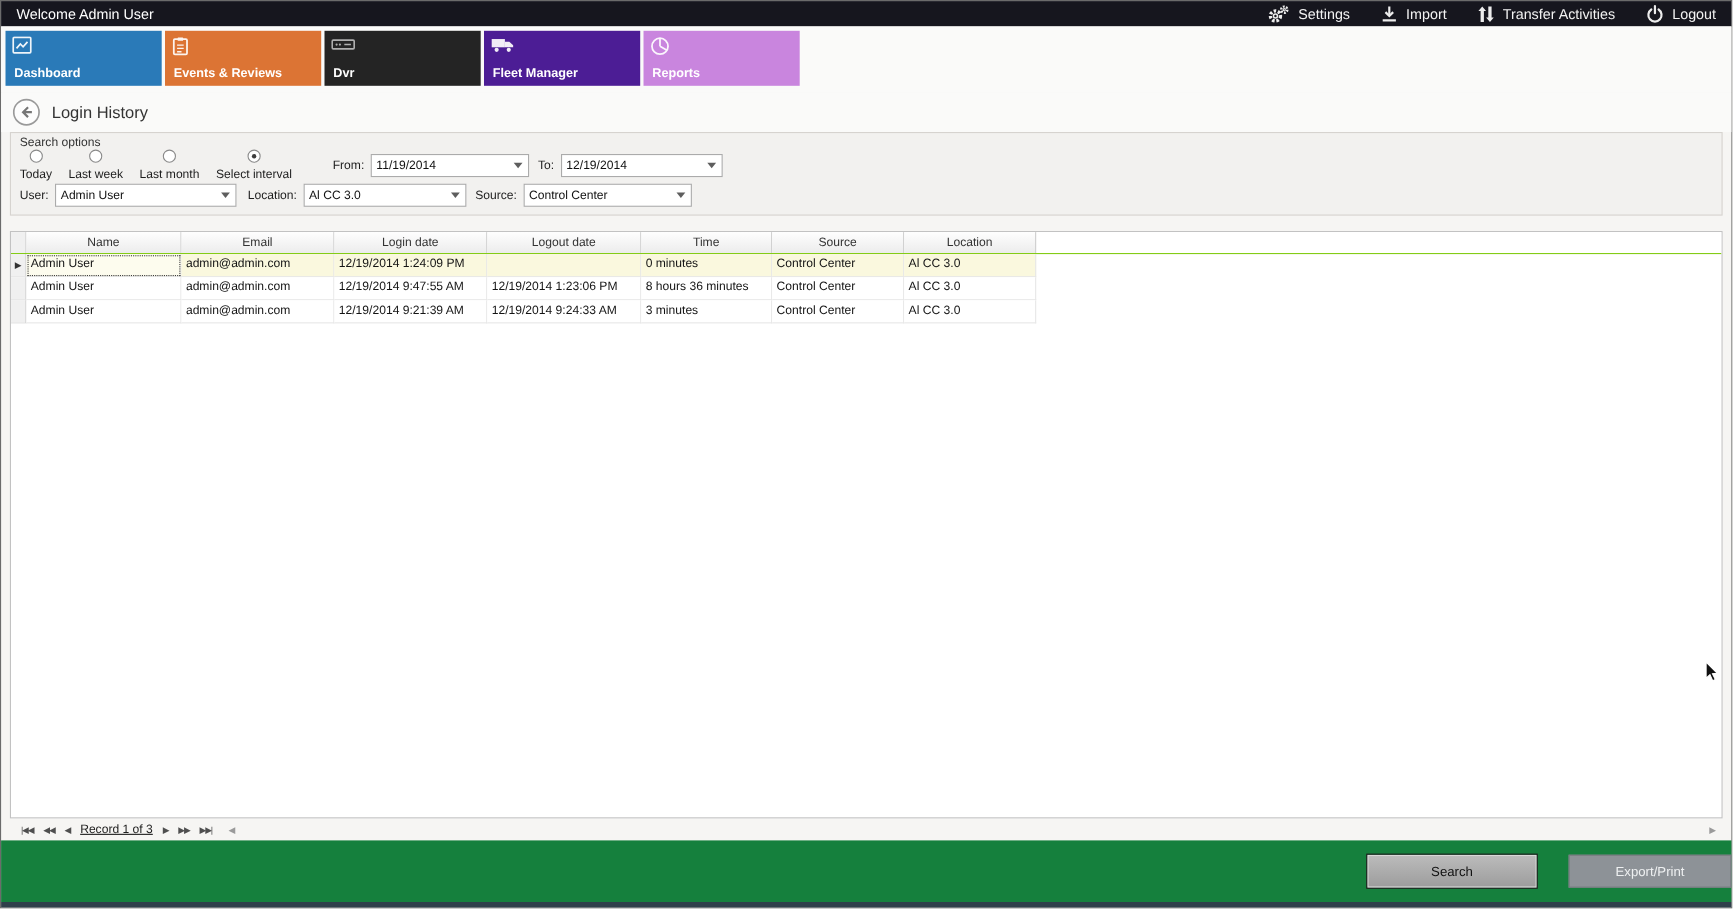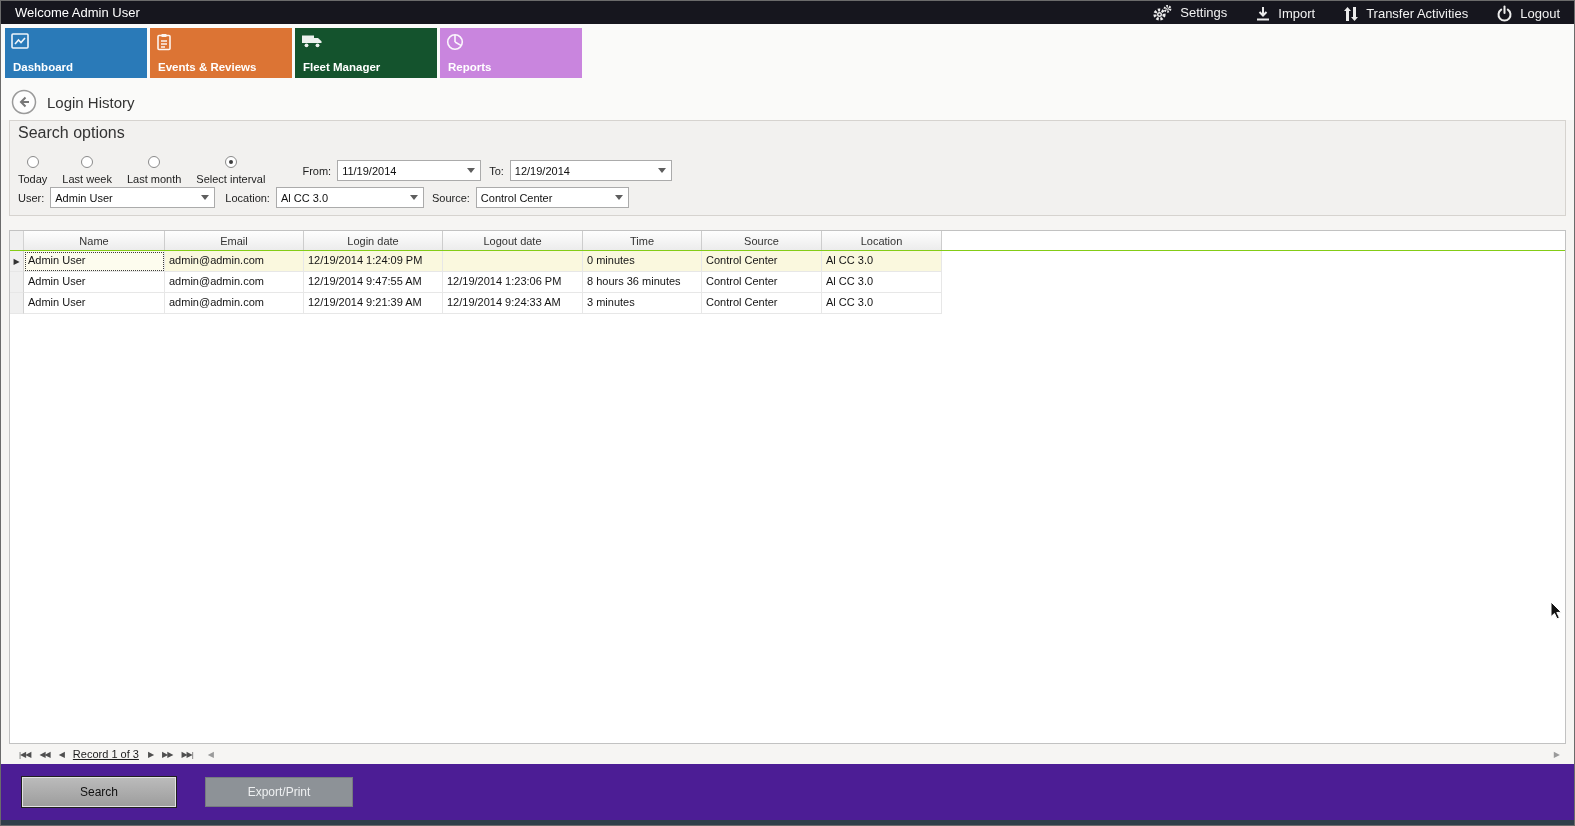--- a/index.html
+++ b/index.html
@@ -12,48 +12,48 @@
   .app-icon { width:13px; height:13px; border-radius:50%; border:3px solid #b23230; background:#fff; }
   .titlebar .title { font-size:11px; font-weight:bold; color:#3c3c3c; flex:1; white-space:nowrap; }
   .win-btns { display:flex; gap:2px; }
   .win-btn { width:27px; height:15px; background:linear-gradient(#f4f4f4,#d6d6d6); border:1px solid #8e8e8e; display:flex; align-items:center; justify-content:center; font-size:10px; color:#333; line-height:1; }
   .glyph-min { width:9px; height:2px; background:#444; margin-top:7px; }
   .glyph-max { width:9px; height:8px; border:2px solid #444; }
 
   
   .topnav { height:23px; background:#16161e; display:flex; align-items:center; padding:1px 14px; color:#fff; }
   .welcome { font-size:13px; }
-  .actions { margin-left:auto; display:flex; gap:28px; align-items:flex-end; }
+  .actions { margin-left:auto; display:flex; gap:28px; align-items:center; }
   .action { display:flex; align-items:center; gap:7px; font-size:13px; color:#f2f2f2; cursor:pointer; }
   .action svg { display:block; }
 
   
   .tiles { display:flex; gap:3px; padding:4px 0 6px 4px; background:#fafaf9; }
   .tile { width:142px; height:50px; position:relative; color:#fff; cursor:pointer; }
   .tile-icon { position:absolute; top:5px; left:6px; opacity:.92; }
   .tile-label { position:absolute; left:8px; bottom:5px; font-size:11.5px; font-weight:bold; white-space:nowrap; }
 
   
   .page-header { height:36px; display:flex; align-items:center; gap:10px; padding-left:10px; background:#fafaf9; }
   .page-title { font-size:15px; color:#333; }
   .back-btn { width:26px; height:26px; cursor:pointer; }
 
   
   .search-panel { margin:0 8px; border:1px solid #d6d3cf; background:#f2f1ef; padding:3px 8px 7px; }
-  .panel-title { font-size:16px; color:#333; margin-bottom:18px; }
+  .panel-title { font-size:11px; color:#333; margin-bottom:4px; }
   .srow { display:flex; align-items:center; height:21px; }
   .srow1 { margin-bottom:6px; }
   .radio-item { display:flex; align-items:center; gap:5px; font-size:11px; color:#1d1d1d; margin-right:15px; cursor:pointer;flex-direction:column; }
   .radio { width:12px; height:12px; border-radius:50%; border:1px solid #8a8a8a; background:#fff; position:relative; flex:none; }
   .radio.checked::after { content:""; position:absolute; left:3px; top:3px; width:4px; height:4px; border-radius:50%; background:#3d3d3d; }
   .fld-label { font-size:11px; color:#1d1d1d; margin-right:6px; white-space:nowrap; }
   .combo { height:21px; background:#fff; border:1px solid #ababab; display:flex; align-items:center; font-size:11px; color:#101010; padding-left:4px; cursor:pointer; }
   .combo .tri { margin-left:auto; margin-right:5px; width:0; height:0; border-left:4px solid transparent; border-right:4px solid transparent; border-top:5px solid #5e5e5e; }
   .w-from { width:144px; margin-right:8px; }
-  .w-to { width:162px; }
+  .w-to { width:147px; }
   .ml20 { margin-left:22px; }
   .w-user { width:165px; margin-right:10px; }
   .w-loc { width:148px; margin-right:8px; }
   .w-src { width:153px; }
 
   
   .grid-area { margin:14px 8px 0; flex:1; display:flex; flex-direction:column; min-height:0; }
   .grid { border:1px solid #c2c2c2; background:#fff; flex:1; overflow:hidden; }
   .g-header { display:flex; height:20px; border-bottom:1px solid #84cc16; background:#fff; }
   .g-hcell { background:linear-gradient(#fefefe,#ececec); border-right:1px solid #cdcdcd; font-size:11px; color:#333; display:flex; align-items:center; justify-content:center; cursor:pointer; }
@@ -73,21 +73,21 @@
   .rowptr { font-size:8px; color:#333; visibility:hidden; }
 
   
   .navigator { height:20px; display:flex; align-items:center; padding-left:10px; gap:9px; font-size:11px; color:#1d1d1d; }
   .nav-btn { font-size:8px; color:#4f4f4f; letter-spacing:-1px; cursor:pointer; }
   .nav-text { font-size:11px;text-decoration:underline; }
   .hscroll { flex:1; align-self:stretch; display:flex; justify-content:space-between; align-items:center; padding:0 6px; color:#9a9a9a; font-size:8px; }
   .hscroll span { cursor:pointer; }
 
   
-  .footer { height:56px; background:#4c1d95; display:flex; align-items:center; gap:28px; padding-left:20px; }
+  .footer { height:56px; background:#15803d; display:flex; align-items:center; gap:28px; padding-left:20px;justify-content:flex-end; }
   .btn { font-family:"Liberation Sans",sans-serif; cursor:pointer; }
   .btn-search { width:156px; height:32px; background:linear-gradient(#bcbcbc,#9c9c9c); border:1px solid #1f1f1f; box-shadow:inset 0 0 0 1px #e2e2e2; font-size:12px; color:#101010; }
   .btn-export { width:148px; height:30px; background:#8d9297; border:1px solid #767b7f; font-size:12px; color:#eef0f1; }
   .bottom-strip { height:5px; background:#2f3f4a; }
 
   .cursor { position:absolute; left:1549px; top:600px; pointer-events:none; }
 </style>
 </head>
 <body>
 
@@ -148,21 +148,30 @@
       <span class="tile-label">Dashboard</span>
     </div>
     <div class="tile" style="background: rgb(220, 116, 52);">
       <span class="tile-icon"><svg width="16" height="18" viewBox="0 0 16 18">
             <rect x="2" y="2.5" width="12" height="14" rx="1" fill="none" stroke="#fff" stroke-width="1.6"></rect>
             <rect x="5.5" y="1" width="5" height="3" rx="0.5" fill="#fff"></rect>
             <path d="M5 8h6M5 11h6M5 14h4" stroke="#fff" stroke-width="1.3"></path>
           </svg></span>
       <span class="tile-label">Events &amp; Reviews</span>
     </div>
-    <div class="tile" style="background: #14532d;">
+    <div class="tile" style="background: rgb(36, 36, 36);">
+      <span class="tile-icon"><svg width="22" height="15" viewBox="0 0 22 15">
+            <rect x="1" y="3.5" width="20" height="8" rx="1" fill="none" stroke="#bbb" stroke-width="1.5"></rect>
+            <circle cx="5" cy="7.5" r="1" fill="#bbb"></circle>
+            <circle cx="8" cy="7.5" r="1" fill="#bbb"></circle>
+            <path d="M12 7.5h6" stroke="#bbb" stroke-width="1.3"></path>
+          </svg></span>
+      <span class="tile-label">Dvr</span>
+    </div>
+    <div class="tile" style="background: #4c1d95;">
       <span class="tile-icon"><svg width="22" height="16" viewBox="0 0 22 16">
             <rect x="1" y="2.5" width="12" height="7.5" fill="#fff"></rect>
             <path d="M13 5h4l3.5 3.2V10H13z" fill="#fff"></path>
             <circle cx="5.5" cy="12.3" r="1.9" fill="#fff"></circle>
             <circle cx="16.5" cy="12.3" r="1.9" fill="#fff"></circle>
           </svg></span>
       <span class="tile-label">Fleet Manager</span>
     </div>
     <div class="tile" style="background: rgb(201, 133, 222);">
       <span class="tile-icon"><svg width="18" height="18" viewBox="0 0 18 18">

